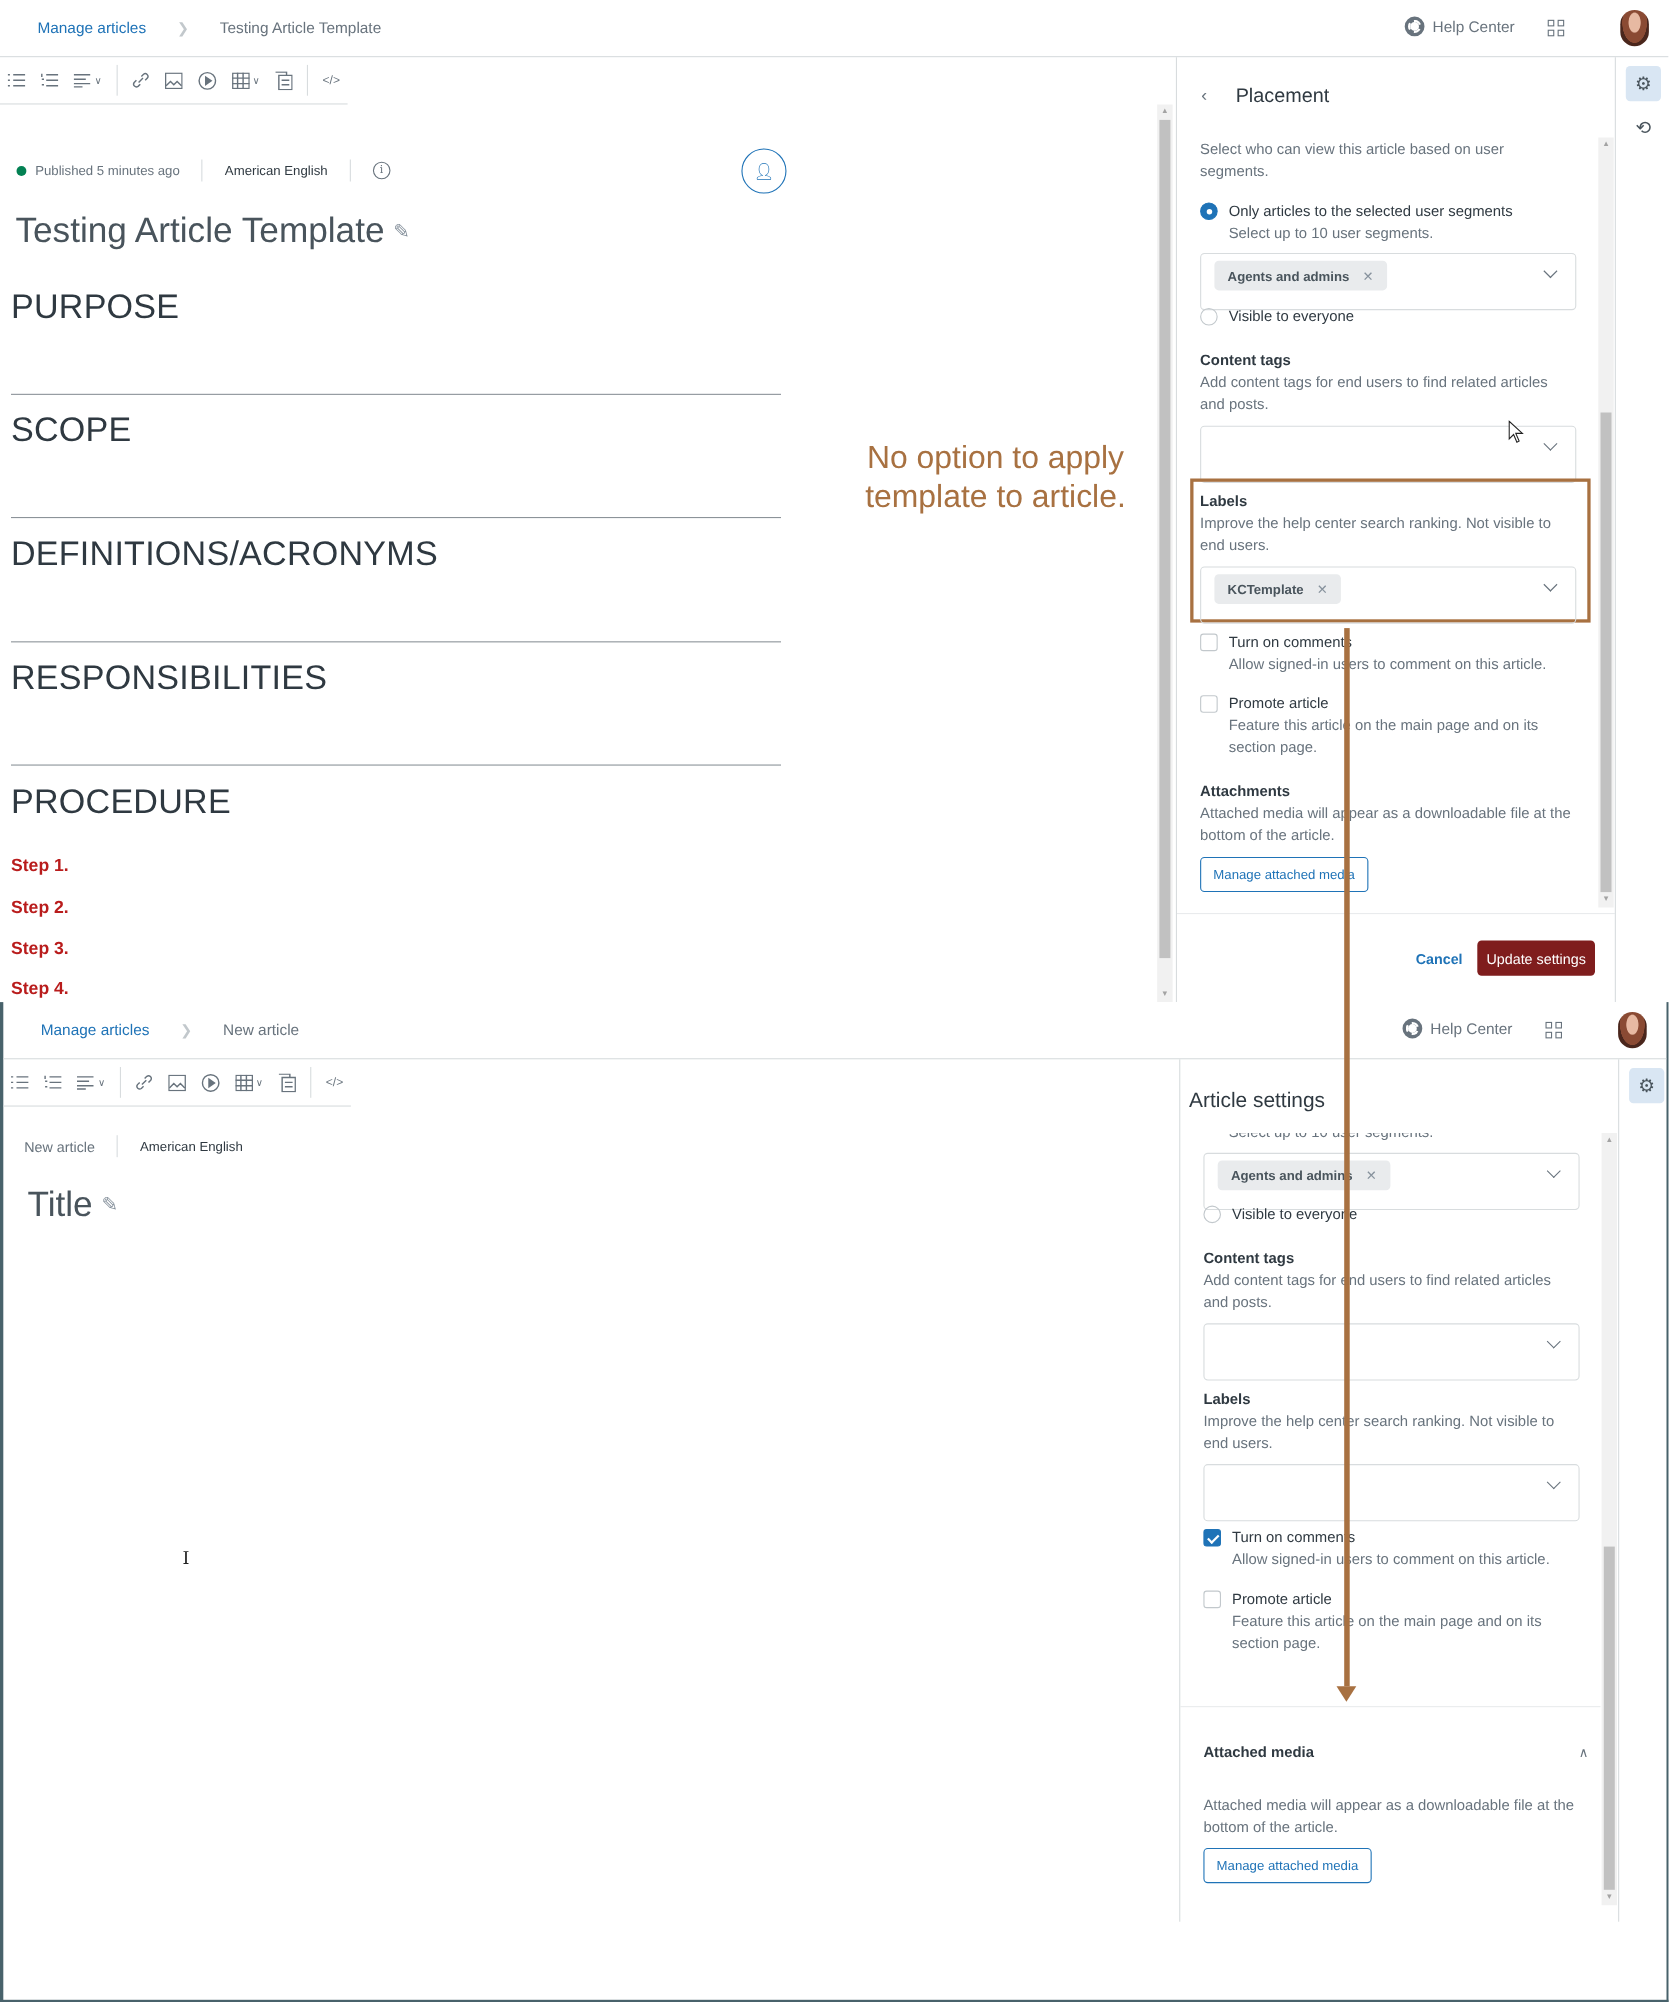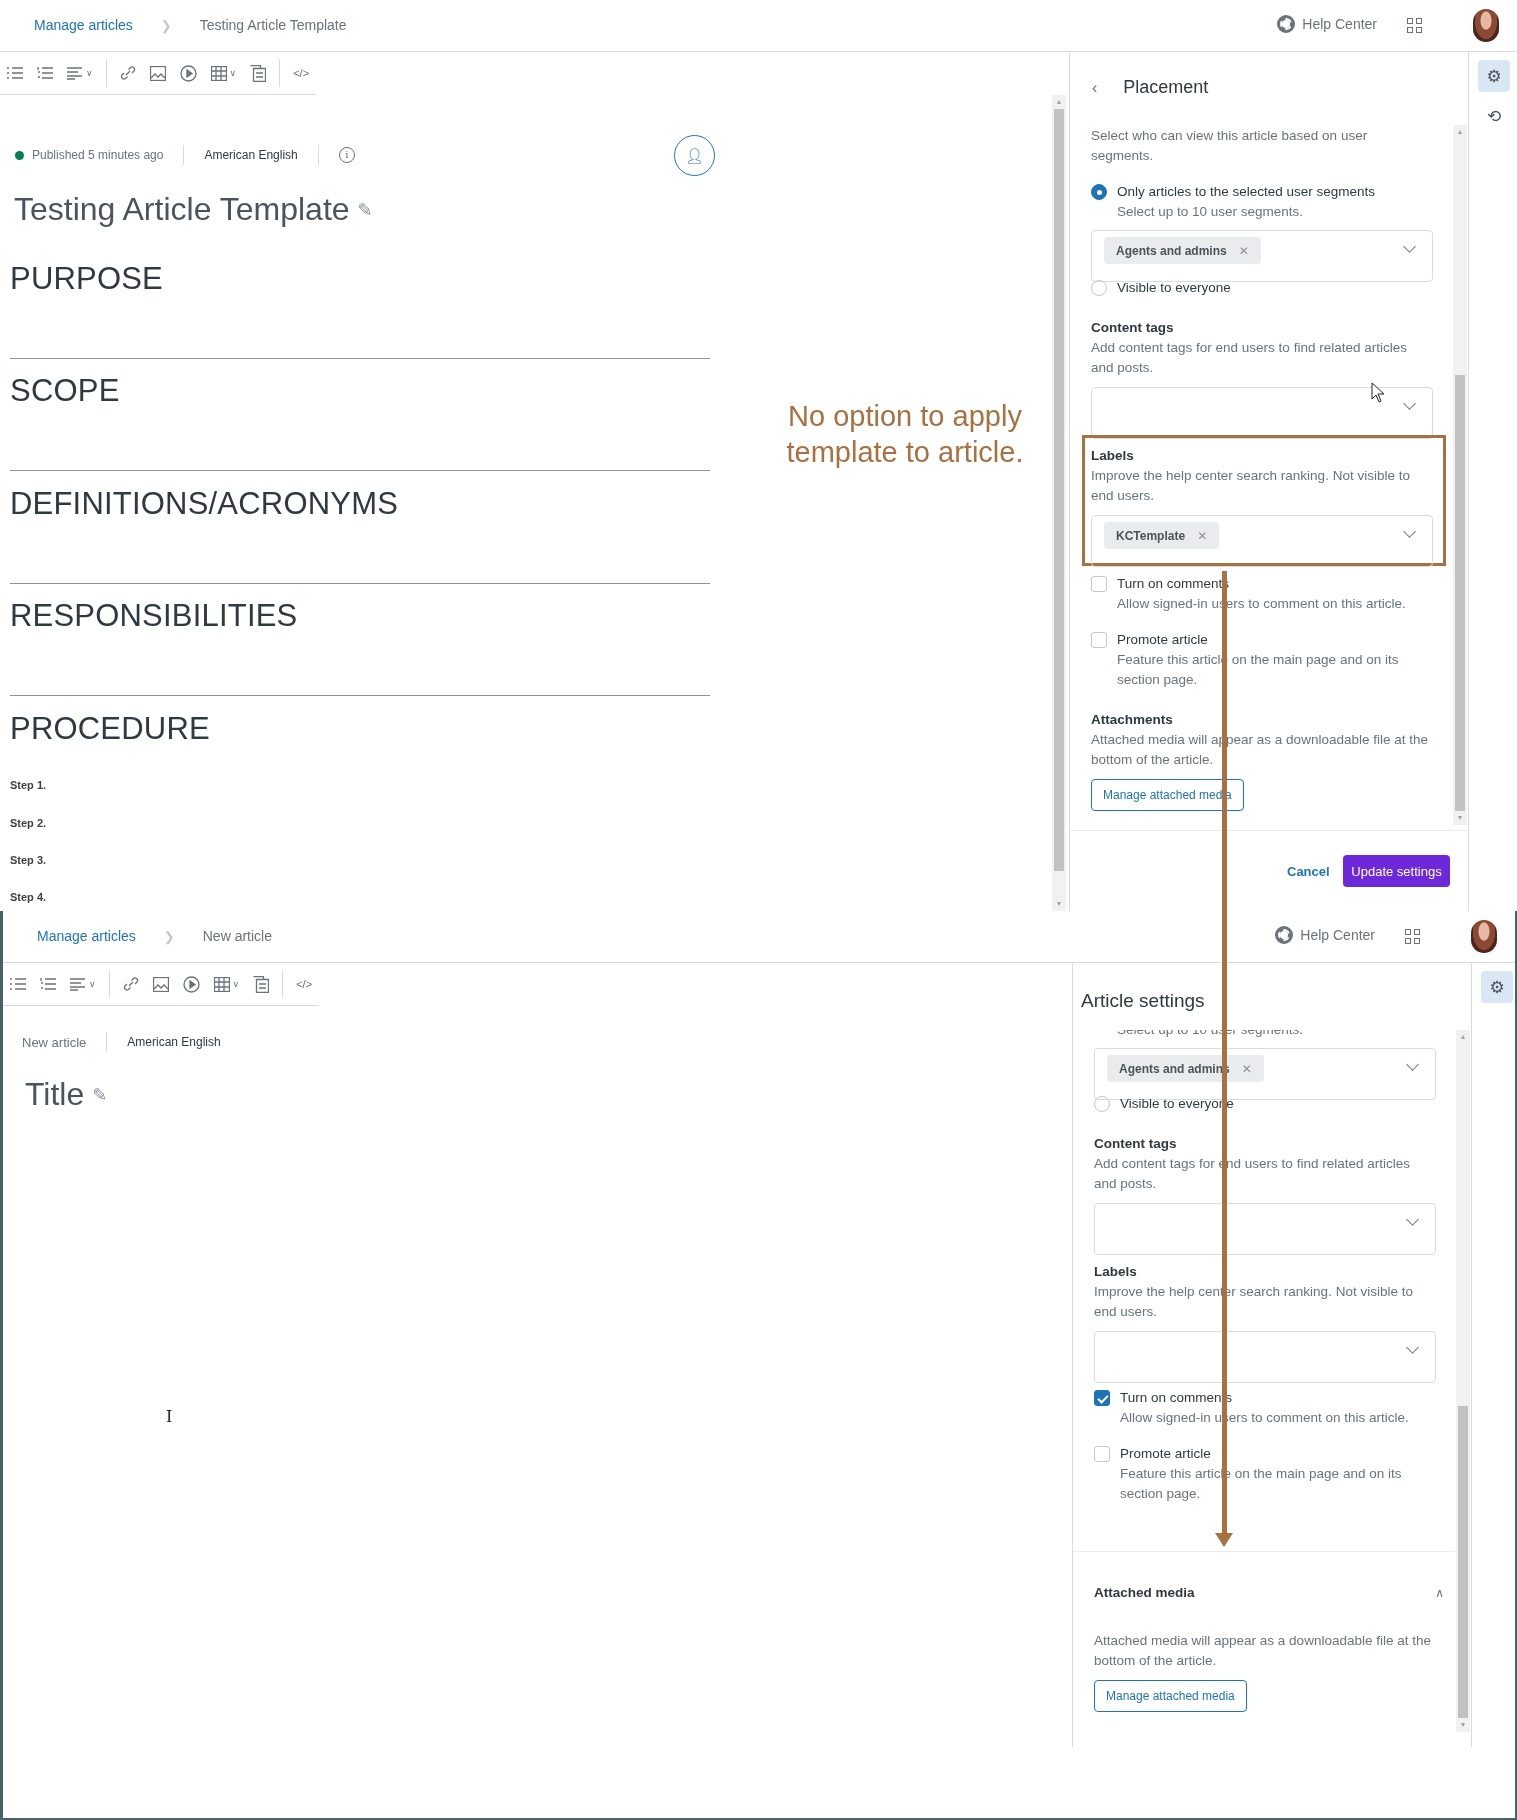--- a/index.html
+++ b/index.html
@@ -37,21 +37,21 @@
   .dot { width: 9px; height: 9px; border-radius: 50%; background: #038153; margin-right: 8px; }
   .meta .vsep { width: 1px; height: 20px; background: #d8dcde; margin: 0 20px; }
   .meta .lang { color: #2f3941; }
   .info { width: 16px; height: 16px; border: 1.3px solid #68737d; border-radius: 50%; font-size: 10px; text-align: center; line-height: 13px; color: #68737d; font-family: "DejaVu Serif", serif; }
   .collab { position: absolute; left: 674px; top: 40px; width: 41px; height: 41px; border: 1.5px solid #1f73b7; border-radius: 50%; color: #1f73b7; font-size: 15px; display: flex; align-items: center; justify-content: center; }
   .art-title { position: absolute; left: 14px; top: 96px; font-size: 32px; font-weight: 300; color: #49545c; display: flex; align-items: center; gap: 8px; }
   .pencil { font-size: 18px; color: #87929d; }
   .sec { position: absolute; left: 10px; width: 700px; }
   .sec h2 { font-size: 31px; font-weight: normal; color: #2f3941; letter-spacing: 0.2px; }
   .hr { position: absolute; left: 10px; width: 700px; height: 1px; background: #8c9399; }
-  .step { position: absolute; left: 10px; font-size: 11px; font-weight: bold; color: #404040; }
+  .step { position: absolute; left: 10px; font-size: 16px; font-weight: bold; color: #b91c1c; }
 
   .vscroll { position: absolute; width: 14px; background: #f1f1f1; }
   .vscroll .thumb { position: absolute; left: 2px; right: 2px; background: #c1c1c1; }
   .vscroll .arr { position: absolute; left: 0; right: 0; height: 14px; font-size: 7px; color: #a3a3a3; text-align: center; line-height: 14px; }
 
   .note { position: absolute; left: 770px; top: 398px; width: 270px; text-align: center; font-size: 29px; line-height: 36px; color: #a87141; font-family: "Liberation Sans", sans-serif; }
 
   
   .panel { position: absolute; left: 1069px; top: 52px; width: 399px; bottom: 0; border-left: 1px solid #d8dcde; }
   .rail { position: absolute; left: 1468px; top: 52px; width: 49px; bottom: 0; border-left: 1px solid #d8dcde; }
@@ -72,21 +72,21 @@
   .tag { position: absolute; left: 12px; top: 6px; height: 27px; background: #e9ebed; border-radius: 4px; padding: 0 12px; display: flex; align-items: center; gap: 12px; font-size: 12px; font-weight: bold; color: #49545c; }
   .tag .x { font-weight: normal; color: #87929d; font-size: 12px; }
   .chk { display: flex; gap: 10px; }
   .chk .c { width: 16px; height: 16px; border: 1px solid #c2c8cc; border-radius: 3px; margin-top: 2px; flex: none; background: #fff; position: relative; }
   .chk .c.on { background: #1f73b7; border-color: #1f73b7; }
   .chk .c.on::after { content: ""; position: absolute; left: 5px; top: 2px; width: 4px; height: 8px; border-right: 2px solid #fff; border-bottom: 2px solid #fff; transform: rotate(45deg); }
   .btn-outline { display: inline-block; height: 32px; padding: 0 11px; border: 1px solid #1f73b7; border-radius: 4px; color: #1f73b7; font-size: 12px; line-height: 30px; }
   .highlight { position: absolute; left: 12px; top: 383px; width: 364px; height: 131px; border: 3px solid #a87141; }
   .p-footer { position: absolute; left: 0; right: 0; border-top: 1px solid #e9ebed; }
   .link-btn { color: #1f73b7; font-size: 13px; }
-  .btn-primary { background: #6d28d9; color: #fff; border-radius: 4px; font-size: 13px; display: flex; align-items: center; justify-content: center; }
+  .btn-primary { background: #7f1d1d; color: #fff; border-radius: 4px; font-size: 13px; display: flex; align-items: center; justify-content: center; }
 
   .cursor-arrow { position: absolute; width: 0; height: 0; }
   .ibeam { position: absolute; font-size: 16px; color: #222; font-family: "DejaVu Serif", serif; }
 
   .arrow-line { position: absolute; left: 1222px; top: 571px; width: 5px; height: 962px; background: #a87141; }
   .arrow-head { position: absolute; left: 1215px; top: 1533px; width: 0; height: 0; border-left: 9px solid transparent; border-right: 9px solid transparent; border-top: 14px solid #a87141; }
 
   .footer-bar { position: absolute; left: 0; right: 0; bottom: 0; height: 71px; border-top: 1px solid #d8dcde; }
 </style>
 </head>

